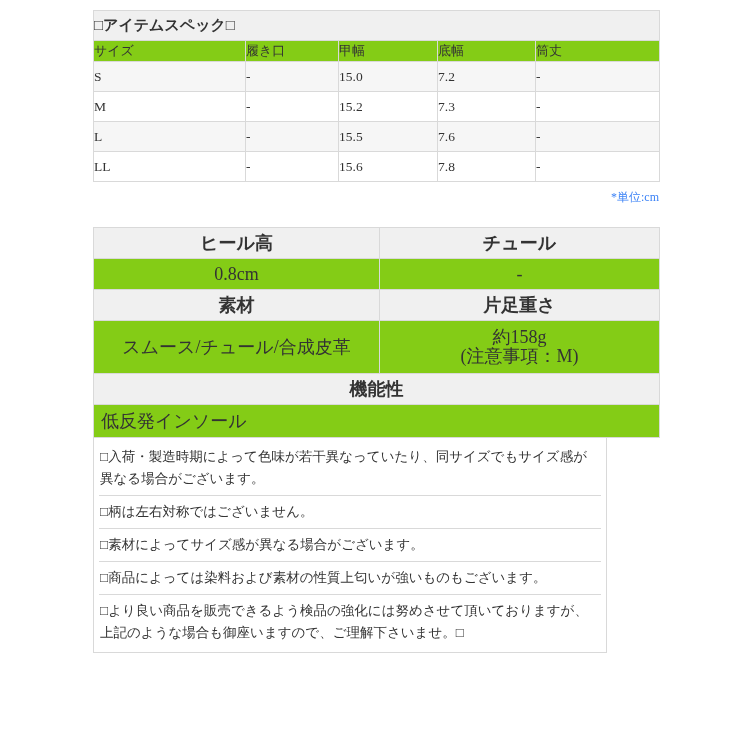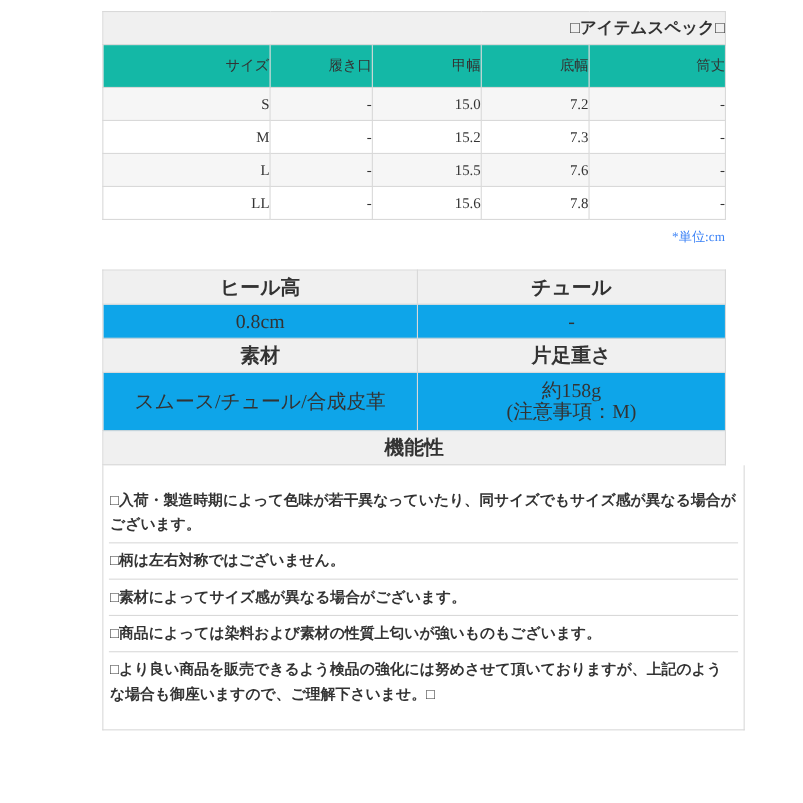--- a/index.html
+++ b/index.html
@@ -19,31 +19,31 @@
 
   
   table.spec {
     border-collapse: collapse;
     table-layout: fixed;
     width: 566px;
     font-size: 13px;
   }
   table.spec td {
     border: 1px solid #d9d9d9;
-    text-align: right;
+    text-align: left;
     vertical-align: middle;
     padding: 0;
   }
   .spec .title-cell {
     background: #f0f0f0;
     font-weight: bold;
     font-size: 15px;
     height: 30px;
   }
-  .spec .col-head { height: 39px; background: #14b8a6; }
+  .spec .col-head { height: 21px; background: #84cc16; }
   .spec .data-row td {
     height: 30px;
     font-family: "Liberation Serif", "DejaVu Serif", serif;
     font-size: 13.5px;
   }
   .spec .data-row.alt td { background: #f6f6f6; }
 
   .unit-note {
     text-align: right;
     font-size: 12px;
@@ -65,42 +65,41 @@
     text-align: center;
     vertical-align: middle;
     padding: 0;
   }
   .detail .head {
     background: #f0f0f0;
     font-weight: bold;
     height: 31px;
   }
   .detail .val {
-    background: #0ea5e9;
+    background: #84cc16;
     height: 31px;
     font-family: "Liberation Serif", "DejaVu Serif", serif;
     margin-left: 20px;
   }
   .detail .val-tall { height: 53px; }
   .detail .val-left {
     text-align: left;
     padding-left: 7px;
     height: 33px;
     font-family: "Liberation Sans", "DejaVu Sans", sans-serif;
   }
   .detail .head-tall { height: 33px; }
   .weight-line { line-height: 19px; }
 
   
   .notes-box {
     border: 1px solid #d9d9d9;
     border-top: none;
-    width: 584px;
-    padding: 16px 5px;
-    font-weight: bold;
+    width: 514px;
+    padding: 3px 5px;
   }
   .note-item {
     border-bottom: 1px solid #d9d9d9;
     font-size: 13.5px;
     line-height: 22px;
     padding: 5px 1px;
     text-align: left;
   }
   .note-item:last-child { border-bottom: none; }
 </style>
@@ -182,20 +181,23 @@
     <tr>
       <td class="val val-tall">スムース/チュール/合成皮革</td>
       <td class="val val-tall">
         <div class="weight-line">約158g</div>
         <div class="weight-line">(注意事項：M)</div>
       </td>
     </tr>
     <tr>
       <td class="head" colspan="2">機能性</td>
     </tr>
+    <tr>
+      <td class="val val-left" colspan="2">低反発インソール</td>
+    </tr>
   </tbody>
     </table>
 
   <div class="notes-box">
     <div class="note-item">□入荷・製造時期によって色味が若干異なっていたり、同サイズでもサイズ感が異なる場合がございます。</div>
     <div class="note-item">□柄は左右対称ではございません。</div>
     <div class="note-item">□素材によってサイズ感が異なる場合がございます。</div>
     <div class="note-item">□商品によっては染料および素材の性質上匂いが強いものもございます。</div>
     <div class="note-item">□より良い商品を販売できるよう検品の強化には努めさせて頂いておりますが、上記のような場合も御座いますので、ご理解下さいませ。□</div>
   </div>

